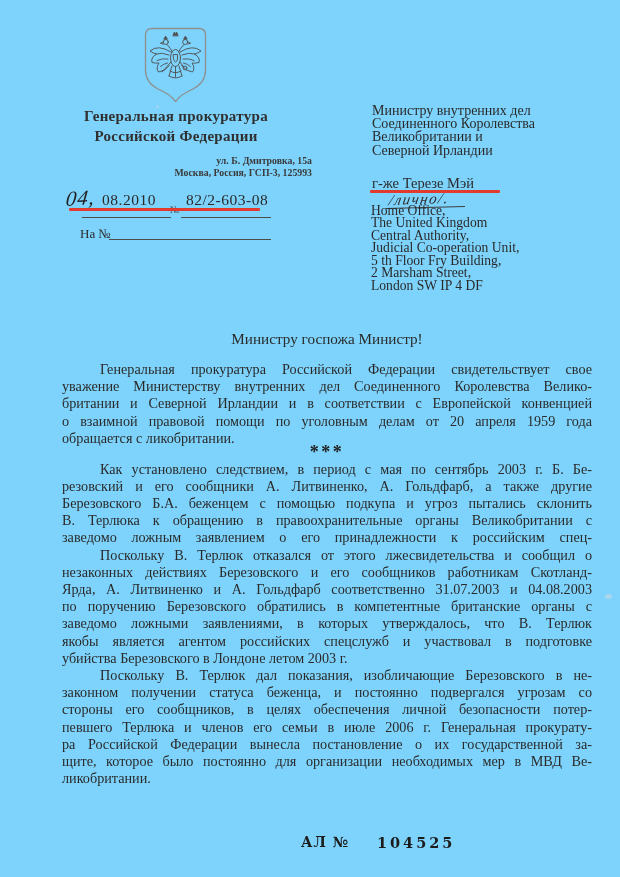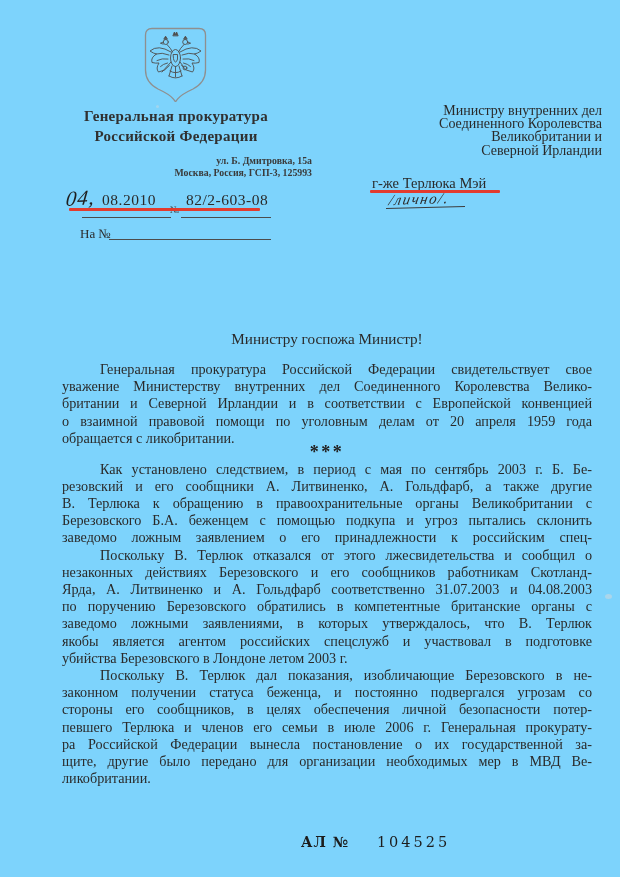--- a/index.html
+++ b/index.html
@@ -35,41 +35,41 @@
   .out-num { left: 186px; top: 191px; font-size: 15.5px; letter-spacing: 0.5px; }
   .red-line { height: 3px; background: var(--red, #e23b2e); border-radius: 1px; }
   .red-date { left: 69px; top: 208px; width: 191px; }
   .form-line { height: 1px; background: #4c4c4c; }
   .fl-a { left: 82px; top: 217px; width: 89px; }
   .fl-b { left: 181px; top: 217px; width: 90px; }
   .na-no { left: 80px; top: 226px; font-size: 13px; }
   .fl-c { left: 109px; top: 239px; width: 162px; }
 
   
-  .rcpt-ru { left: 372px; top: 104px; width: 230px; text-align: right; }
+  .rcpt-ru { left: 372px; top: 104px; width: 230px; }
   .rcpt-ru .rline { font-size: 14px; line-height: 13.2px; }
   .rcpt-name { left: 372px; top: 175px; font-size: 14.5px; }
   .red-name { left: 370px; top: 190px; width: 130px; }
   .hw-note { left: 389px; top: 191px; font-size: 15px; transform: rotate(-2deg) skewX(-12deg); letter-spacing: 1.5px; color:#2d2d2d; }
   .hw-note-line { left: 386px; top: 207px; width: 79px; height:1px; background:#3c3c3c; transform: rotate(-1.5deg); }
   .rcpt-en { left: 371px; top: 205px; width: 235px; }
   .rcpt-en .rline { font-size: 13.6px; line-height: 12.45px; }
 
   
   .salutation { left: 62px; top: 330px; width: 530px; text-align: center; font-size: 15.2px; }
   .body-host { left: 62px; top: 361px; width: 530px; font-size: 14.2px; }
   .bline { height: 17.2px; line-height: 17.2px; text-align: justify; text-align-last: justify; overflow: hidden; white-space: nowrap; }
   .bline.first { padding-left: 38px; }
   .bline.last { text-align-last: left; }
   .separator { height: 13.8px; line-height: 10px; text-align: center; font-weight: bold; font-size: 18px; letter-spacing: 2.5px; color:#222; }
 
   
   .footer { left: 301px; top: 834px; display: flex; gap: 28px; font-family: "DejaVu Serif", serif; color:#1c1c1c; }
   .footer .f-label { font-size: 14px; font-weight: bold; letter-spacing: 1px; }
-  .footer .f-number { font-size: 14.5px; font-weight: normal; letter-spacing: 3px; }
+  .footer .f-number { font-size: 14.5px; font-weight: bold; letter-spacing: 3px; }
 
   .speck { position:absolute; background:#d9d9d9; border-radius:50%; }
 </style>
 </head>
 <body>
 
 <div class="page">
 
   <div class="abs" style="left:138px; top:24px; width:75px; height:78px;">
     <svg width="75" height="78" viewBox="0 0 75 78">
@@ -117,58 +117,67 @@
   <div class="abs form-line fl-b"></div>
   <div class="abs na-no">На №</div>
   <div class="abs form-line fl-c"></div>
 
   <div class="abs rcpt-ru">
       <div class="rline">Министру внутренних дел</div>
       <div class="rline">Соединенного Королевства</div>
       <div class="rline">Великобритании и</div>
       <div class="rline">Северной Ирландии</div>
     </div>
-  <div class="abs rcpt-name">г-же Терлюка Мэй</div>
+  <div class="abs rcpt-name">г-же Терезе Мэй</div>
   <div class="abs red-line red-name"></div>
   <div class="abs hand hw-note">/лично/.</div>
   <div class="abs hw-note-line"></div>
+  <div class="abs rcpt-en">
+      <div class="rline">Home Office,</div>
+      <div class="rline">The United Kingdom</div>
+      <div class="rline">Central Authority,</div>
+      <div class="rline">Judicial Co-operation Unit,</div>
+      <div class="rline">5 th Floor Fry Building,</div>
+      <div class="rline">2 Marsham Street,</div>
+      <div class="rline">London SW IP 4 DF</div>
+    </div>
 
   <div class="abs salutation">Министру госпожа Министр!</div>
   <div class="abs body-host">
       <div class="para">
         <div class="bline first">Генеральная прокуратура Российской Федерации свидетельствует свое</div>
         <div class="bline">уважение Министерству внутренних дел Соединенного Королевства Велико-</div>
         <div class="bline">британии и Северной Ирландии и в соответствии с Европейской конвенцией</div>
         <div class="bline">о взаимной правовой помощи по уголовным делам от 20 апреля 1959 года</div>
         <div class="bline last">обращается с ликобритании.</div>
       </div>
       <div class="separator">***</div>
       <div class="para">
         <div class="bline first">Как установлено следствием, в период с мая по сентябрь 2003 г. Б. Бе-</div>
         <div class="bline">резовский и его сообщники А. Литвиненко, А. Гольдфарб, а также другие</div>
+        <div class="bline">Березовского Б.А. беженцем с помощью подкупа и угроз пытались склонить</div>
         <div class="bline">В. Терлюка к обращению в правоохранительные органы Великобритании с</div>
-        <div class="bline">Березовского Б.А. беженцем с помощью подкупа и угроз пытались склонить</div>
         <div class="bline">заведомо ложным заявлением о его принадлежности к российским спец-</div>
       </div>
       <div class="para">
         <div class="bline first">Поскольку В. Терлюк отказался от этого лжесвидетельства и сообщил о</div>
         <div class="bline">незаконных действиях Березовского и его сообщников работникам Скотланд-</div>
         <div class="bline">Ярда, А. Литвиненко и А. Гольдфарб соответственно 31.07.2003 и 04.08.2003</div>
         <div class="bline">по поручению Березовского обратились в компетентные британские органы с</div>
         <div class="bline">заведомо ложными заявлениями, в которых утверждалось, что В. Терлюк</div>
         <div class="bline">якобы является агентом российских спецслужб и участвовал в подготовке</div>
         <div class="bline last">убийства Березовского в Лондоне летом 2003 г.</div>
       </div>
       <div class="para">
         <div class="bline first">Поскольку В. Терлюк дал показания, изобличающие Березовского в не-</div>
         <div class="bline">законном получении статуса беженца, и постоянно подвергался угрозам со</div>
         <div class="bline">стороны его сообщников, в целях обеспечения личной безопасности потер-</div>
         <div class="bline">певшего Терлюка и членов его семьи в июле 2006 г. Генеральная прокурату-</div>
         <div class="bline">ра Российской Федерации вынесла постановление о их государственной за-</div>
-        <div class="bline">щите, другие было передано для организации необходимых мер в МВД Ве-</div>
+        <div class="bline">щите, которое было постоянно для организации необходимых мер в МВД Ве-</div>
         <div class="bline last">ликобритании.</div>
       </div>
     </div>
 
   <div class="abs footer">
     <span class="f-label">АЛ №</span>
     <span class="f-number">104525</span>
   </div>
 
   <div class="speck" style="left:605px; top:594px; width:7px; height:5px; opacity:.5;"></div>

